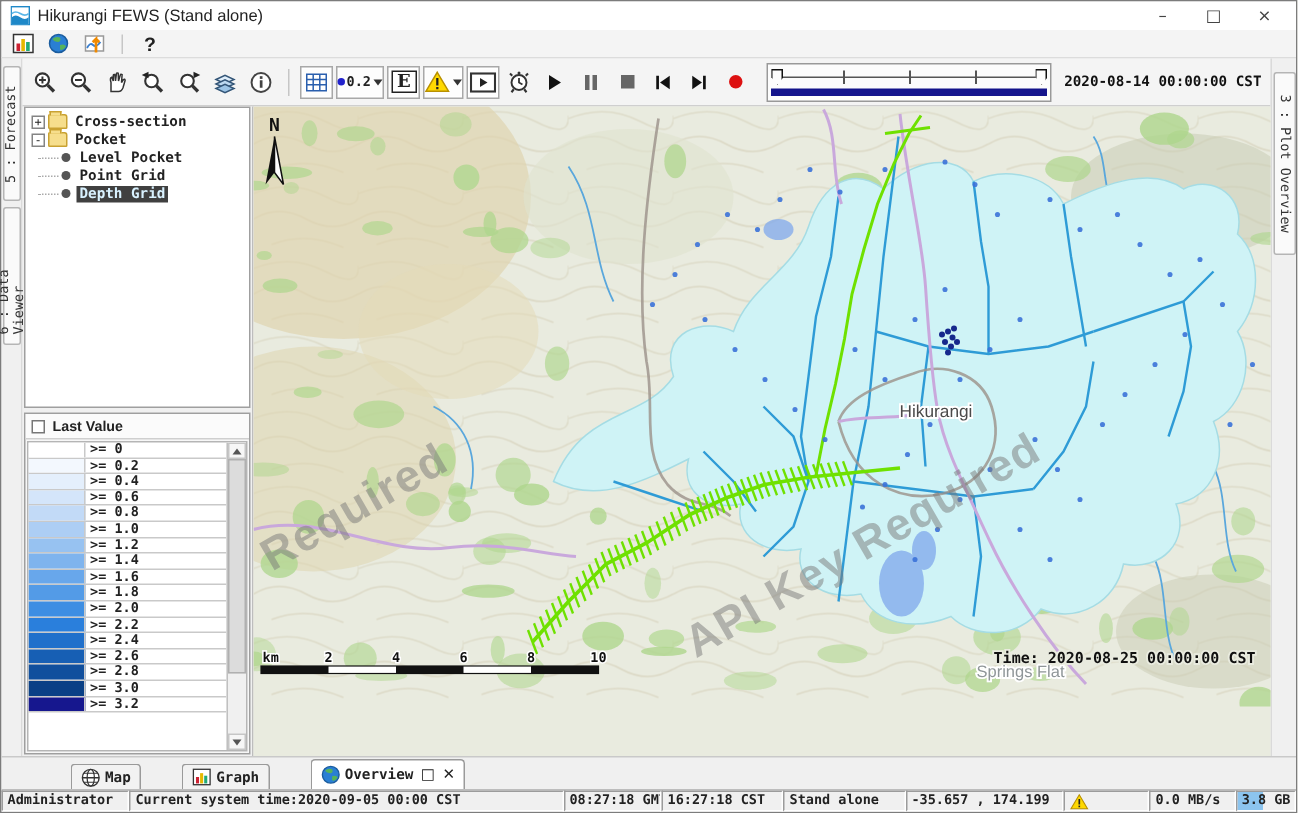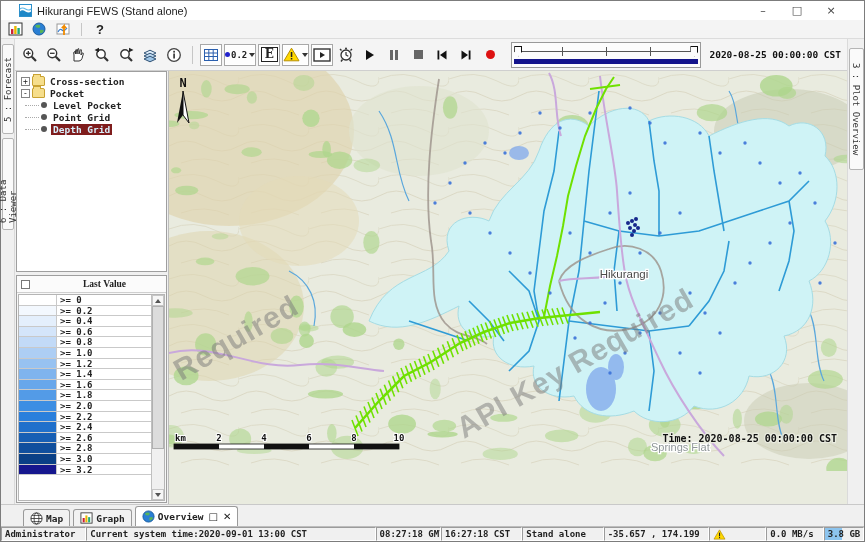--- a/index.html
+++ b/index.html
@@ -1,21 +1,21 @@
 <!DOCTYPE html>
 <html><head>
 <meta charset="utf-8">
 <style>
   * { box-sizing: border-box; margin: 0; padding: 0; }
   html,body { width:865px; height:542px; overflow:hidden; }
   body { font-family:"Liberation Sans", sans-serif; font-size:11px; background:#fff; color:#111; }
   .window { width:865px; height:542px; border:1px solid #7c7c7c; display:flex; flex-direction:column; background:#f0f0f0; }
 
   
-  .titlebar { height:19px; background:#ffffff; display:flex; align-items:center; padding:0 16px; flex:0 0 auto; }
+  .titlebar { height:19px; background:#ffffff; display:flex; align-items:center; padding:0 4px; flex:0 0 auto; }
   .titlebar .logo { width:13px; height:13px; margin:0 5px 0 2px; }
   .title-text { font-size:11px; color:#222; }
   .win-controls { margin-left:auto; display:flex; }
   .win-btn { width:34px; height:17px; display:flex; align-items:center; justify-content:center; color:#444; font-size:11px; font-family:"DejaVu Sans", sans-serif; }
 
   
   .menubar { height:17px; background:#f0f0f0; border-bottom:1px solid #e0e0e0; display:flex; align-items:center; padding-left:5px; flex:0 0 auto; }
   .menu-item { padding:1px 7px; font-size:11px; color:#111; }
 
   
@@ -58,44 +58,44 @@
   .content-row { flex:1 1 auto; display:flex; min-height:0; }
   .left-panel { width:154px; flex:0 0 auto; display:flex; flex-direction:column; background:#f0f0f0; border-right:1px solid #bdbdbd; }
   .tree-box { height:201px; background:#fff; border:1px solid #9f9f9f; margin:0 1px 1px 1px; overflow:hidden; padding:3px 0 0 4px; font-family:"DejaVu Sans Mono", monospace; font-size:9.5px; font-weight:bold; color:#222; }
   .trow { display:flex; align-items:center; height:12px; white-space:nowrap; }
   .exp-box { width:9px; height:9px; border:1px solid #848484; background:#fff; font-size:8px; line-height:7px; text-align:center; margin-right:2px; flex:0 0 auto; font-weight:normal; }
   .folder { width:13px; height:10px; background:#F6DE8C; border:1px solid #C9A232; border-radius:1px 2px 1px 1px; margin-right:3px; flex:0 0 auto; position:relative; }
   .folder::before { content:""; position:absolute; top:-3px; left:0; width:6px; height:2px; background:#F6DE8C; border:1px solid #C9A232; border-bottom:none; }
   .leaf-indent { width:14px; flex:0 0 auto; border-bottom:1px dotted #aaa; height:1px; margin-left:4px; margin-right:2px; }
   .bullet { width:6px; height:6px; border-radius:50%; background:#555; margin-right:4px; flex:0 0 auto; }
   .tlabel { padding:0 2px; }
-  .trow.selected .tlabel { background:#7f1d1d; color:#D9F2FF; }
+  .trow.selected .tlabel { background:#404040; color:#D9F2FF; }
 
   .legend-box { flex:1 1 auto; margin:2px 1px 1px 1px; border:1px solid #9f9f9f; background:#f7f7f7; display:flex; flex-direction:column; overflow:hidden; }
-  .legend-head { height:17px; display:flex; align-items:center; padding-left:4px; font-family:Liberation Serif, serif; font-size:9.5px; font-weight:bold; color:#222; background:#fbfbfb; border-bottom:1px solid #cfcfcf; flex:0 0 auto;gap:48px;}
+  .legend-head { height:17px; display:flex; align-items:center; padding-left:4px; font-family:Liberation Sans, sans-serif; font-size:9.5px; font-weight:bold; color:#222; background:#fbfbfb; border-bottom:1px solid #cfcfcf; flex:0 0 auto;}
   .chk { width:9px; height:9px; border:1px solid #777; background:#fff; margin-right:5px; }
   .legend-body { flex:1 1 auto; display:flex; overflow:hidden; border:1px solid #b5b5b5; margin:1px; background:#fff; }
   .legend-table { flex:1 1 auto; overflow:hidden; }
   .lrow { display:flex; height:10.6px; border-bottom:1px solid #c9c9c9; font-family:"DejaVu Sans Mono", monospace; font-size:9px; font-weight:bold; color:#222; }
   .lswatch { width:38px; flex:0 0 auto; border-right:1px solid #c9c9c9; }
   .llabel { padding:0 3px; line-height:10px; }
   .scrollbar { width:13px; flex:0 0 auto; background:#f0f0f0; border-left:1px solid #c0c0c0; display:flex; flex-direction:column; }
   .sb-arrow { height:11px; display:flex; align-items:center; justify-content:center; background:#f6f6f6; border:1px solid #c6c6c6; }
   .sb-arrow div { width:0; height:0; border-left:3px solid transparent; border-right:3px solid transparent; }
   .sb-up div { border-bottom:4px solid #555; }
   .sb-dn div { border-top:4px solid #555; }
   .sb-track { flex:1 1 auto; position:relative; }
   .sb-thumb { position:absolute; top:0; left:0; right:0; height:78%; background:#dcdcdc; border:1px solid #b0b0b0; }
 
   .map-wrap { flex:1 1 auto; position:relative; background:#e9ebdf; overflow:hidden; }
   .map-wrap svg { display:block; }
 
   
   .btab-bar { height:22px; background:#f0f0f0; border-top:1px solid #c9c9c9; display:flex; align-items:flex-end; padding-left:22px; gap:3px; flex:0 0 auto; }
-  .btab { display:flex; align-items:center; gap:3px; border:1px solid #9a9a9a; border-bottom:none; border-radius:3px 3px 0 0; background:#f2f2f2; height:17px; padding:0 6px; font-family:"DejaVu Sans Mono", monospace; font-size:9.5px; font-weight:bold; color:#222; }
+  .btab { display:flex; align-items:center; gap:3px; border:1px solid #9a9a9a; border-bottom:none; border-radius:3px 3px 0 0; background:#f2f2f2; height:17px; padding:0 6px; font-family:"DejaVu Sans Mono", monospace; font-size:9.5px; font-weight:bold; color:#222;margin-left:24px; }
   .btab.active { background:#ffffff; height:20px; }
   .btab .tabctl { font-family:"DejaVu Sans", sans-serif; font-weight:bold; color:#222; font-size:10px; margin-left:2px; }
   .logs-row { height:18px; background:#f0f0f0; border-top:1px solid #d7d7d7; display:flex; align-items:center; padding-left:22px; flex:0 0 auto; }
   .logs-btn { border:1px solid #9a9a9a; border-radius:2px; background:#f6f6f6; font-family:"DejaVu Sans Mono", monospace; font-size:9px; font-weight:bold; padding:0 5px; height:14px; line-height:12px; color:#222; }
 
   .statusbar { height:15px; background:#f0f0f0; border-top:1px solid #bdbdbd; display:flex; align-items:stretch; font-family:"DejaVu Sans Mono", monospace; font-size:9px; font-weight:bold; color:#222; flex:0 0 auto; }
   .seg { border:1px solid; border-color:#9b9b9b #ffffff #ffffff #9b9b9b; display:flex; align-items:center; padding:0 3px; white-space:nowrap; overflow:hidden; }
   .seg-mem { position:relative; flex:1 1 auto; }
   .mem-fill { position:absolute; left:0; top:0; bottom:0; width:45%; background:#8CC4EE; }
   .mem-text { position:relative; }
@@ -272,21 +272,21 @@
             <div class="rec-icon"></div>
           </div>
 
         <div class="timeline">
           <div class="tl-ticks"></div>
           <div class="tl-line"></div>
           <div class="tl-handle" style="left:2px;"></div>
           <div class="tl-handle" style="right:2px;"></div>
           <div class="tl-bar"></div>
         </div>
-        <span class="tb2-date">2020-08-25 00:00:00 CST</span>
+        <span class="tb2-date">2020-08-14 00:00:00 CST</span>
       </div>
 
       <div class="content-row">
         <div class="left-panel">
           <div class="tree-box">
             <div class="trow">
               <div class="exp-box">+</div>
               <div class="folder"></div>
               <span class="tlabel">Cross-section</span>
             </div>
@@ -737,21 +737,21 @@
         </svg>
       <span>Overview</span>
       <span class="tabctl">□</span>
       <span class="tabctl">✕</span>
     </div>
   </div>
 
 
   <div class="statusbar">
     <div class="seg" style="width:86px;">Administrator</div>
-    <div class="seg" style="width:292px;">Current system time:2020-09-01 13:00 CST</div>
+    <div class="seg" style="width:292px;">Current system time:2020-09-05 00:00 CST</div>
     <div class="seg" style="width:66px;">08:27:18 GMT</div>
     <div class="seg" style="width:82px;">16:27:18 CST</div>
     <div class="seg" style="width:82px;">Stand alone</div>
     <div class="seg" style="width:106px;">-35.657 , 174.199</div>
     <div class="seg" style="width:58px;">
       <svg width="13" height="11" viewBox="0 0 17 15">
           <path d="M8.5,1.2 L16,13.8 H1 Z" fill="#FFD900" stroke="#b89000"></path>
           <rect x="7.8" y="5" width="1.5" height="5" fill="#222"></rect>
           <rect x="7.8" y="11" width="1.5" height="1.5" fill="#222"></rect>
         </svg>

